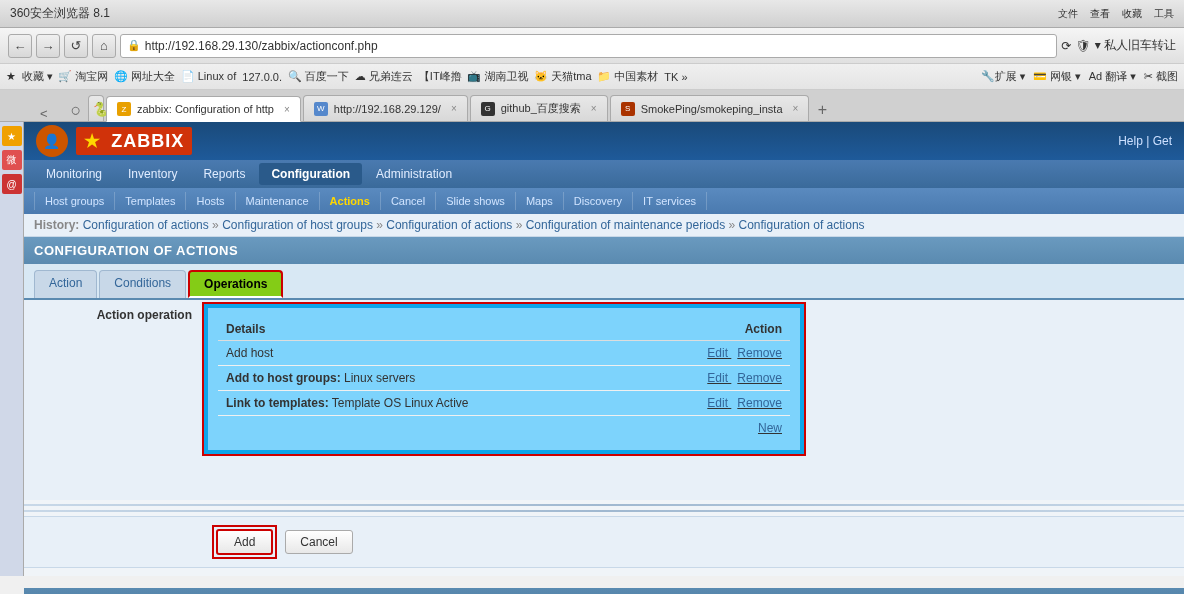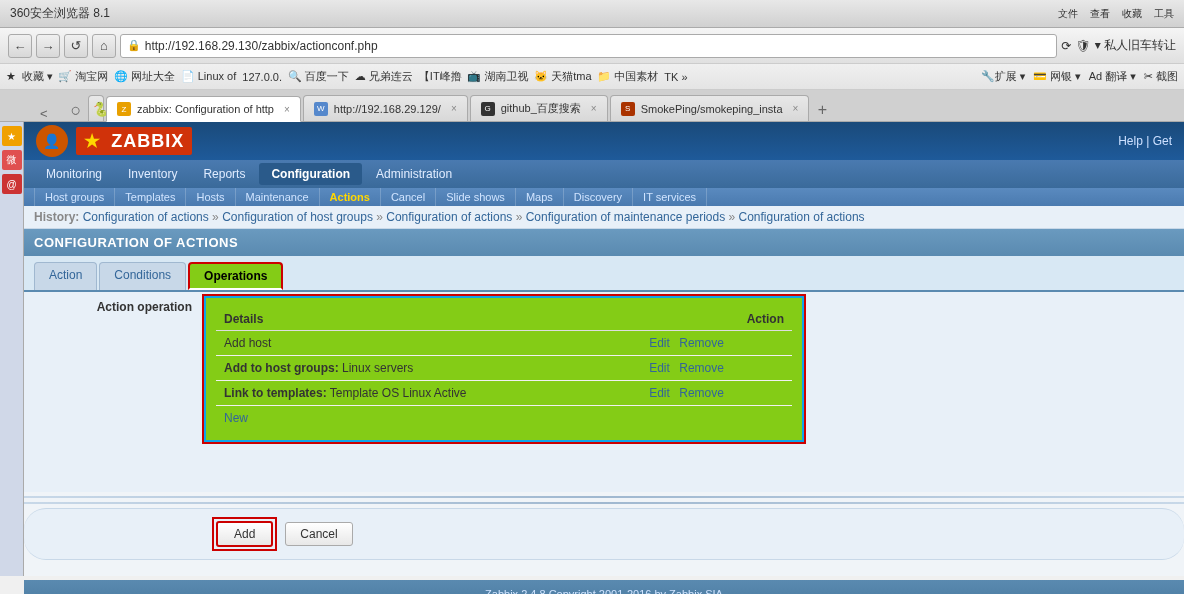--- a/index.html
+++ b/index.html
@@ -155,21 +155,21 @@
       color: white;
     }
     .nav-item.active {
       background: #2a5a8a;
       font-weight: bold;
     }
 
     
     .sub-nav {
       background: linear-gradient(to bottom, #5a8abf, #4a7aaf);
-      height: 18px;
+      height: 26px;
       display: flex;
       align-items: center;
       padding: 0 10px;
       gap: 0;
     }
     .sub-nav-item {
       padding: 3px 10px;
       color: #d0e4ff;
       font-size: 11px;
       cursor: pointer;
@@ -243,22 +243,22 @@
       text-align: right;
       padding-right: 12px;
       padding-top: 4px;
       font-size: 12px;
       color: #333;
       font-weight: bold;
     }
 
     
     .operations-box {
-      border: 2px solid #0ea5e9;
-      background: #84cc16;
+      border: 4px solid #0ea5e9;
+      background: #7dd3fc;
       padding: 10px;
       min-width: 600px;
       max-width: 700px;
     }
     .operations-table {
       width: 100%;
       border-collapse: collapse;
     }
     .operations-table th {
       text-align: left;
@@ -268,21 +268,21 @@
       padding: 4px 8px;
       border-bottom: 1px solid #ddd;
     }
     .operations-table th:last-child { text-align: right; }
     .operations-table td {
       padding: 5px 8px;
       font-size: 12px;
       color: #333;
       vertical-align: top;
     }
-    .operations-table td:last-child { text-align: left; white-space: nowrap; }
+    .operations-table td:last-child { text-align: right; white-space: nowrap; text-decoration: underline; }
     .operations-table tr:not(:last-child) td { border-bottom: 1px solid #f0f0f0; }
     .op-link {
       color: #336699;
       text-decoration: none;
       margin-left: 6px;
       cursor: pointer;
     }
     .new-link {
       color: #336699;
       text-decoration: none;
@@ -292,21 +292,20 @@
 
     
     .buttons-row {
       background: #e8f0f8;
       padding: 8px 20px;
       display: flex;
       align-items: center;
       gap: 8px;
       border-top: 1px solid #c8d8e8;
       border-bottom: 1px solid #c8d8e8;
-      border-radius: 22px;
     }
     .btn-add {
       padding: 4px 16px;
       background: linear-gradient(to bottom, #ffffff, #e8e8e8);
       border: 2px solid #cc0000;
       border-radius: 3px;
       font-size: 12px;
       color: #333;
       cursor: pointer;
     }

